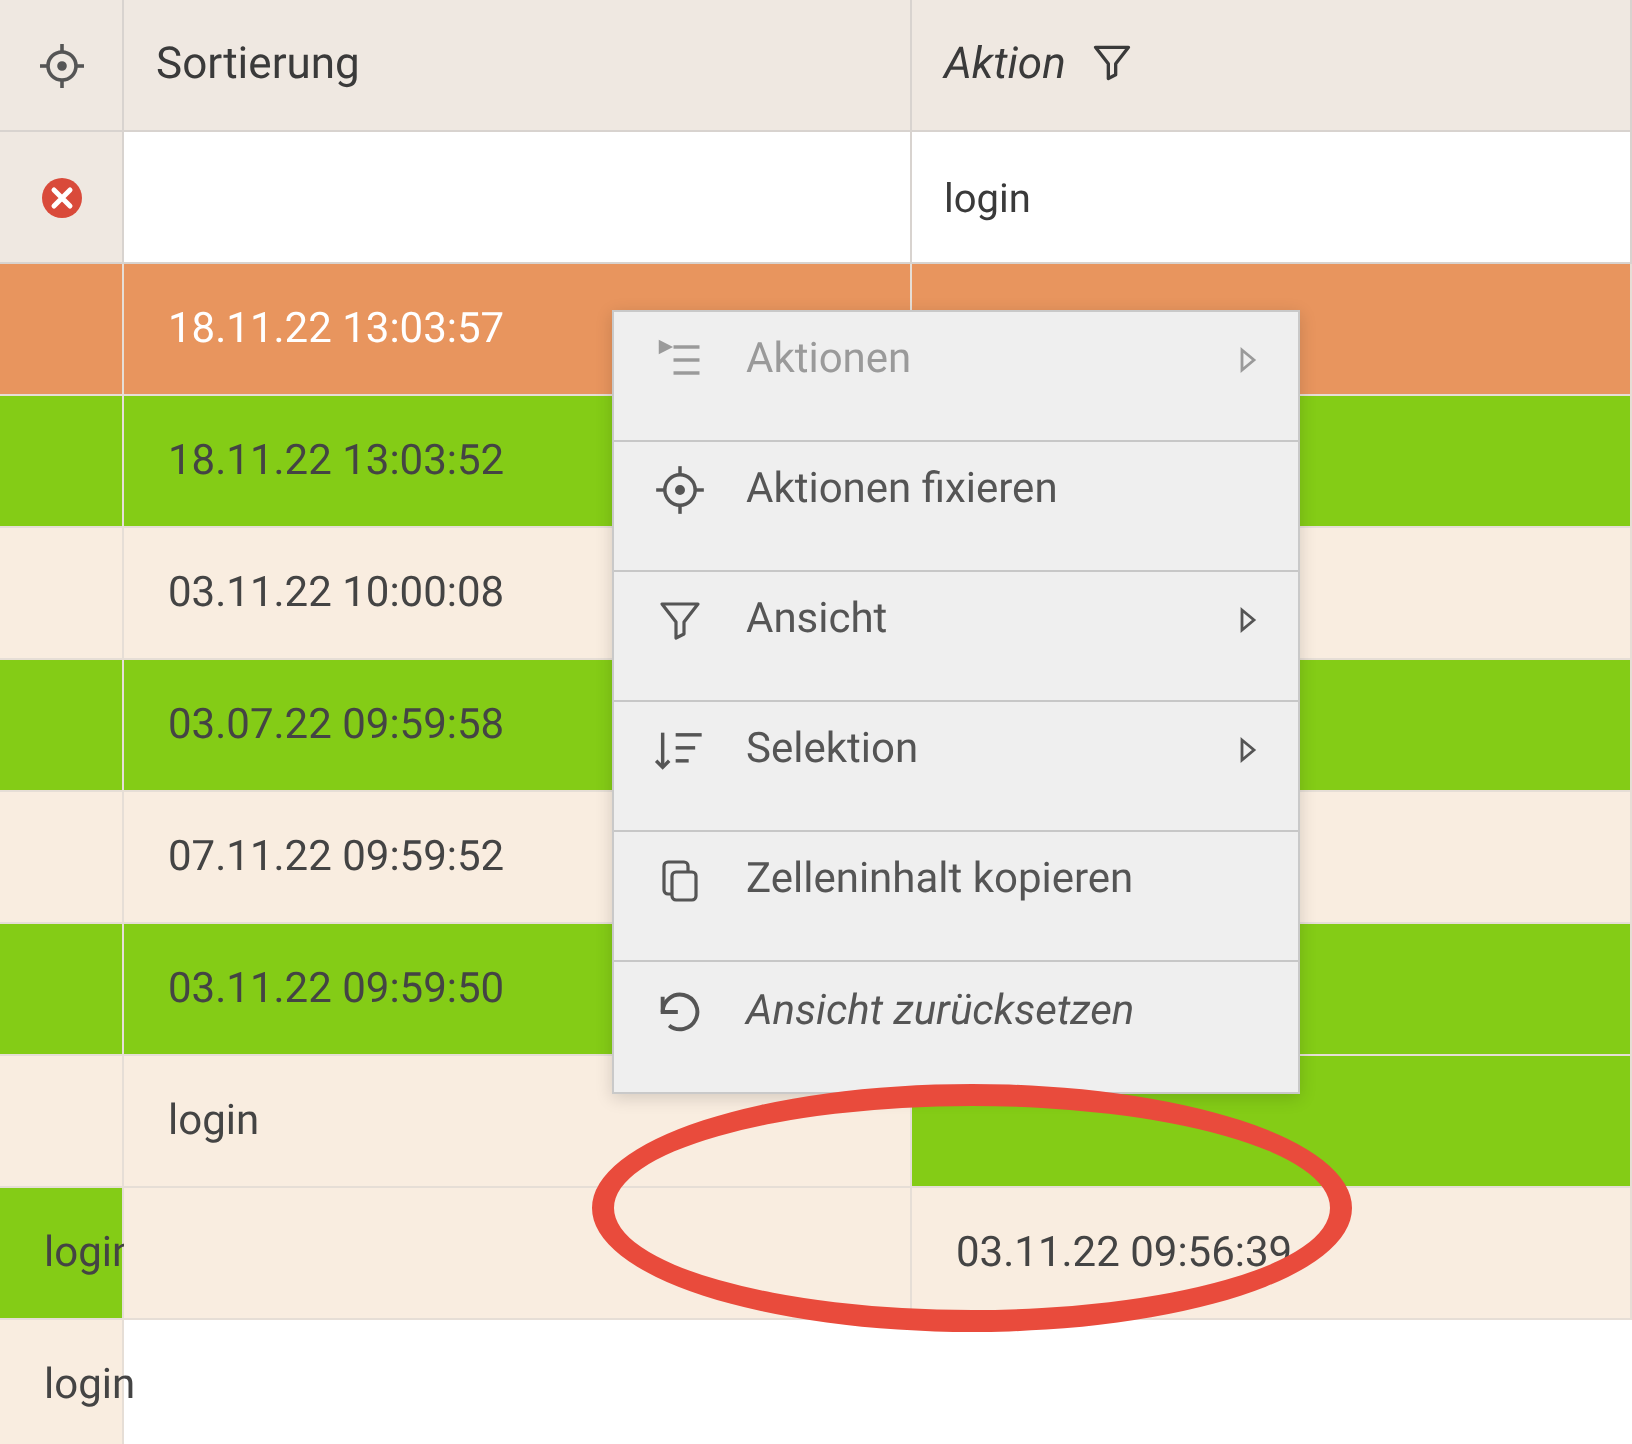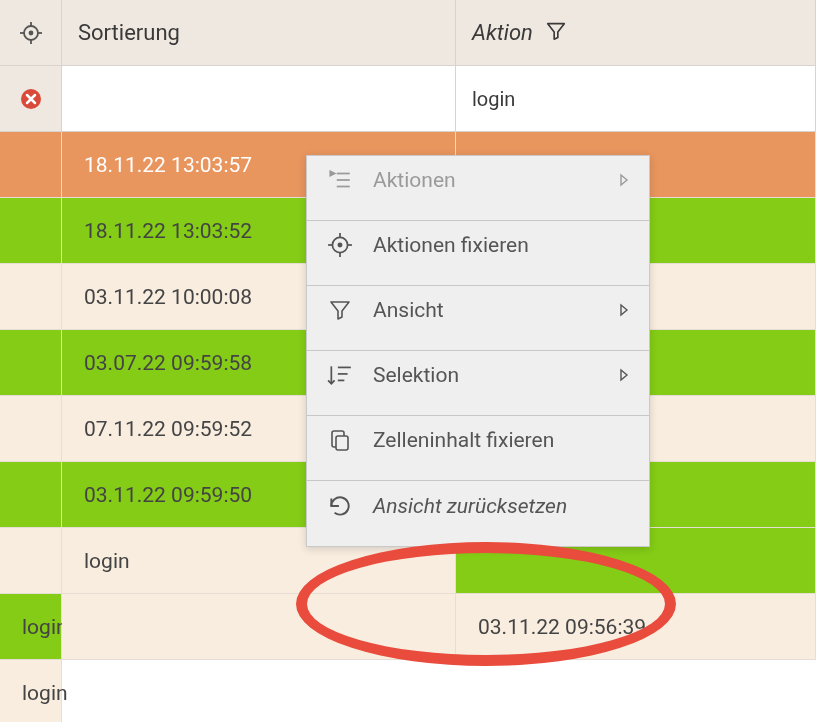--- a/index.html
+++ b/index.html
@@ -253,21 +253,21 @@
         </svg>
       </span>
     </div>
     <div class="ctx-item">
       <span class="ctx-icon" style="color: rgb(85, 85, 85);">
         <svg width="24" height="24" viewBox="0 0 24 24" fill="none" stroke="currentColor" stroke-width="1.6">
           <rect x="8" y="8" width="12" height="14" rx="2"></rect>
           <path d="M16 8V5a2 2 0 0 0-2-2H6a2 2 0 0 0-2 2v12a2 2 0 0 0 2 2h2"></path>
         </svg>
       </span>
-      <span class="ctx-label">Zelleninhalt fixieren</span>
+      <span class="ctx-label">Zelleninhalt kopieren</span>
     </div>
     <div class="ctx-item">
       <span class="ctx-icon" style="color: rgb(85, 85, 85);">
         <svg width="26" height="26" viewBox="0 0 24 24" fill="none" stroke="currentColor" stroke-width="1.8">
           <path d="M4 12a8 8 0 1 1 3 6.2"></path>
           <polyline points="4,5 4,12 11,12"></polyline>
         </svg>
       </span>
       <span class="ctx-label">Ansicht zurücksetzen</span>
     </div>

